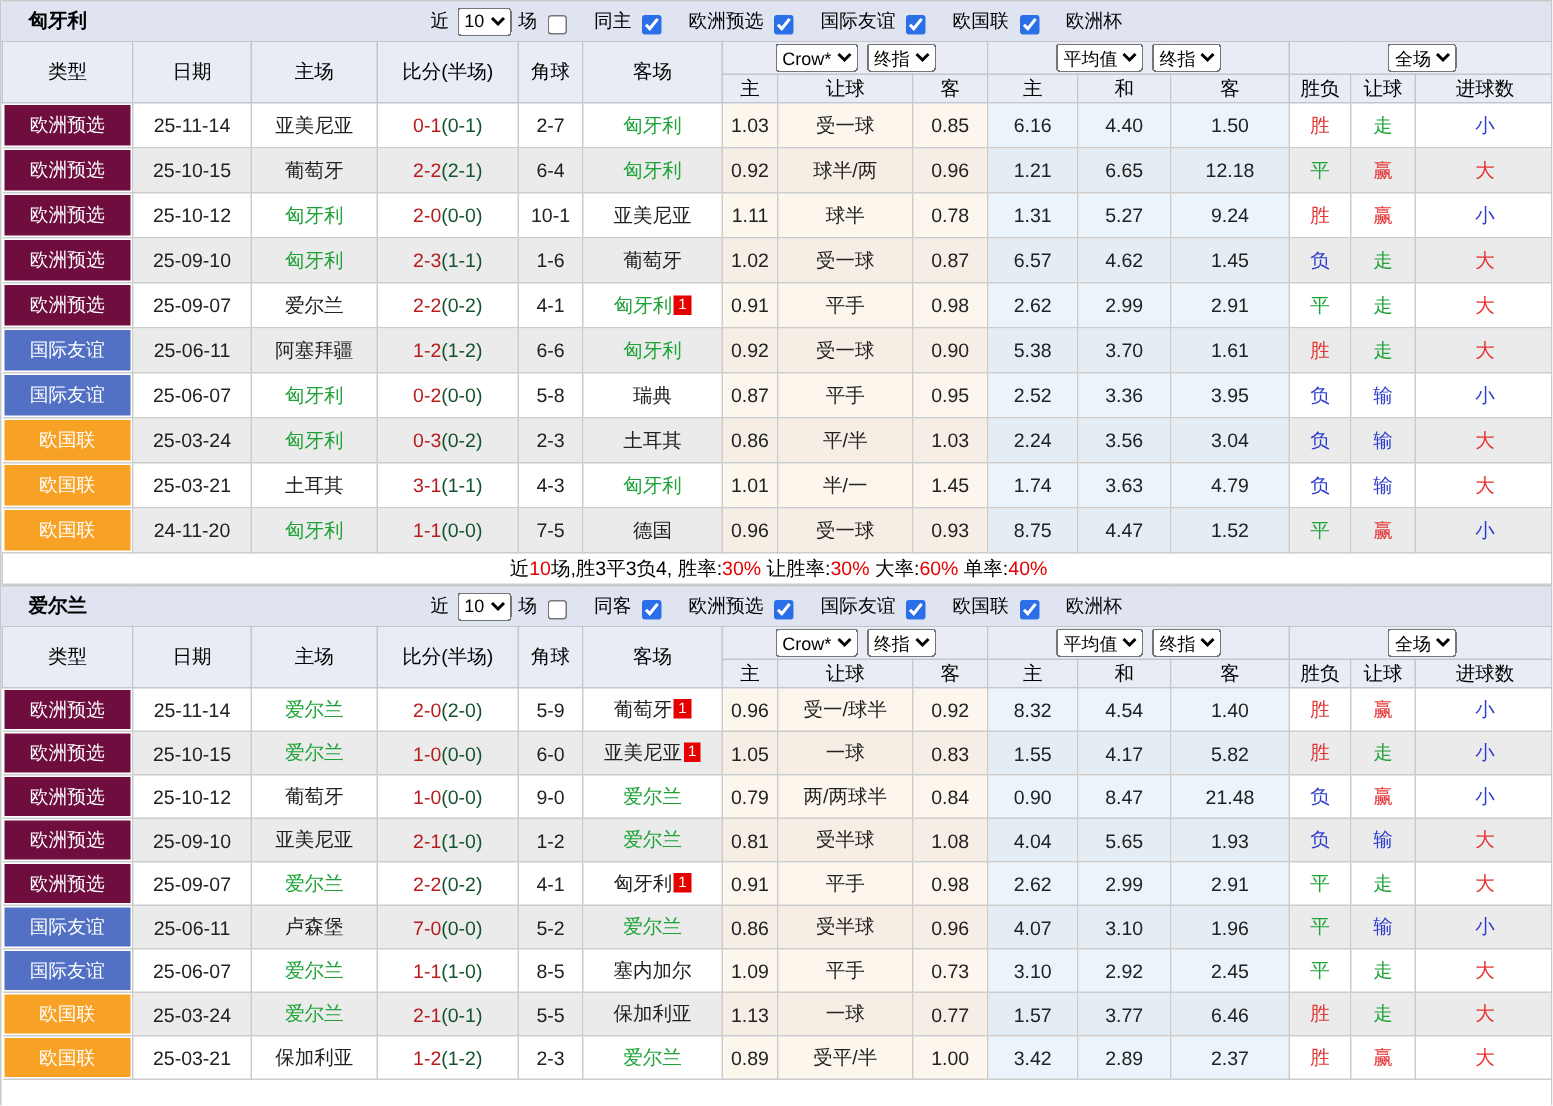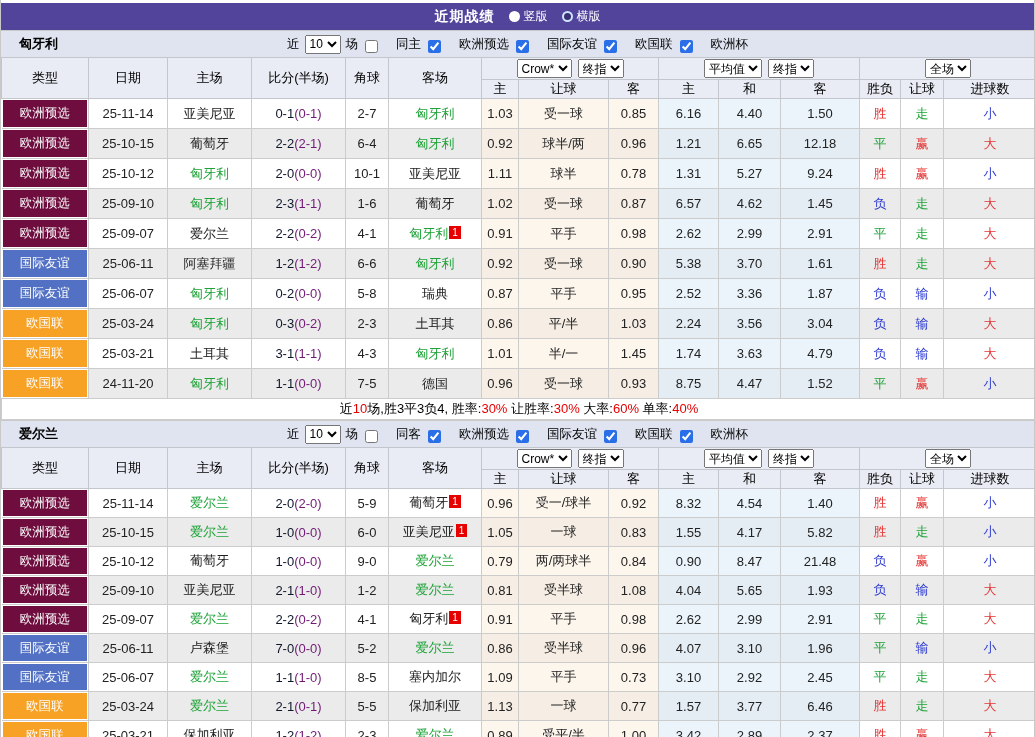--- a/index.html
+++ b/index.html
@@ -28,42 +28,31 @@
   .s1 tbody td.rowc{height:26px;}
   tbody td{border:1px solid #ccc;font-size:13px;}
   tr.odd td{background:#fff;}
   tr.even td{background:#ebebeb;}
   td.c-odds{background:#fdf6ed !important;}
   tr.even td.c-odds{background:#f6eee4 !important;}
   td.c-avg{background:#eaf4fa !important;}
   tr.even td.c-avg{background:#e4edf4 !important;}
   td.league{background:#fff !important;padding:1px;border-left:none;}
   .chip{height:100%;display:flex;align-items:center;justify-content:center;color:#fff;font-size:12.5px;}
-  .score-main{color:#0f172a;}
-  .score-half{color:#701a75;}
+  .score-main{color:#b91c1c;}
+  .score-half{color:#14532d;}
   .focus-team{color:#1fa338;}
   .badge1{display:inline-block;background:#e60000;color:#fff;font-size:10px;line-height:13px;padding:0 3px;margin-left:1px;vertical-align:2px;}
   td.sumrow{height:20px;background:#fff;border:1px solid #ccc;font-size:13px;color:#000;}
   .sumrow .rednum{color:#e60000;}
 </style>
 </head>
 <body>
 
 <div class="page">
-  <div class="titlebar">
-    <span class="tb-title">近期战绩</span>
-    <label class="tb-radio">
-      <span class="rdot filled"></span>
-      <span>竖版</span>
-    </label>
-    <label class="tb-radio">
-      <span class="rdot empty"></span>
-      <span>横版</span>
-    </label>
-  </div>
   <div id="sections">
       <div class="section s0">
         <div class="sec-head">
     <span class="filters">
       <span>近</span>
       <select class="sel"><option>10</option></select>
       <span>场</span>
       <label class="cb">
               <input type="checkbox" style="">
               <span>同主</span>
@@ -251,21 +240,21 @@
               <td class="rowc">25-06-07</td>
               <td class="rowc"><span class="focus-team">匈牙利</span></td>
               <td class="rowc"><span class="score-main">0-2</span><span class="score-half">(0-0)</span></td>
               <td class="rowc">5-8</td>
               <td class="rowc"><span>瑞典</span></td>
               <td class="rowc c-odds">0.87</td>
               <td class="rowc c-odds">平手</td>
               <td class="rowc c-odds">0.95</td>
               <td class="rowc c-avg">2.52</td>
               <td class="rowc c-avg">3.36</td>
-              <td class="rowc c-avg">1.87</td>
+              <td class="rowc c-avg">3.95</td>
               <td class="rowc" style="color:#2d3bd0">负</td>
               <td class="rowc" style="color:#2d3bd0">输</td>
               <td class="rowc" style="color:#2d3bd0">小</td>
             </tr>
             <tr class="even">
               <td class="rowc league">
                 <div class="chip" style="background:#f7a125">欧国联</div>
               </td>
               <td class="rowc">25-03-24</td>
               <td class="rowc"><span class="focus-team">匈牙利</span></td>

